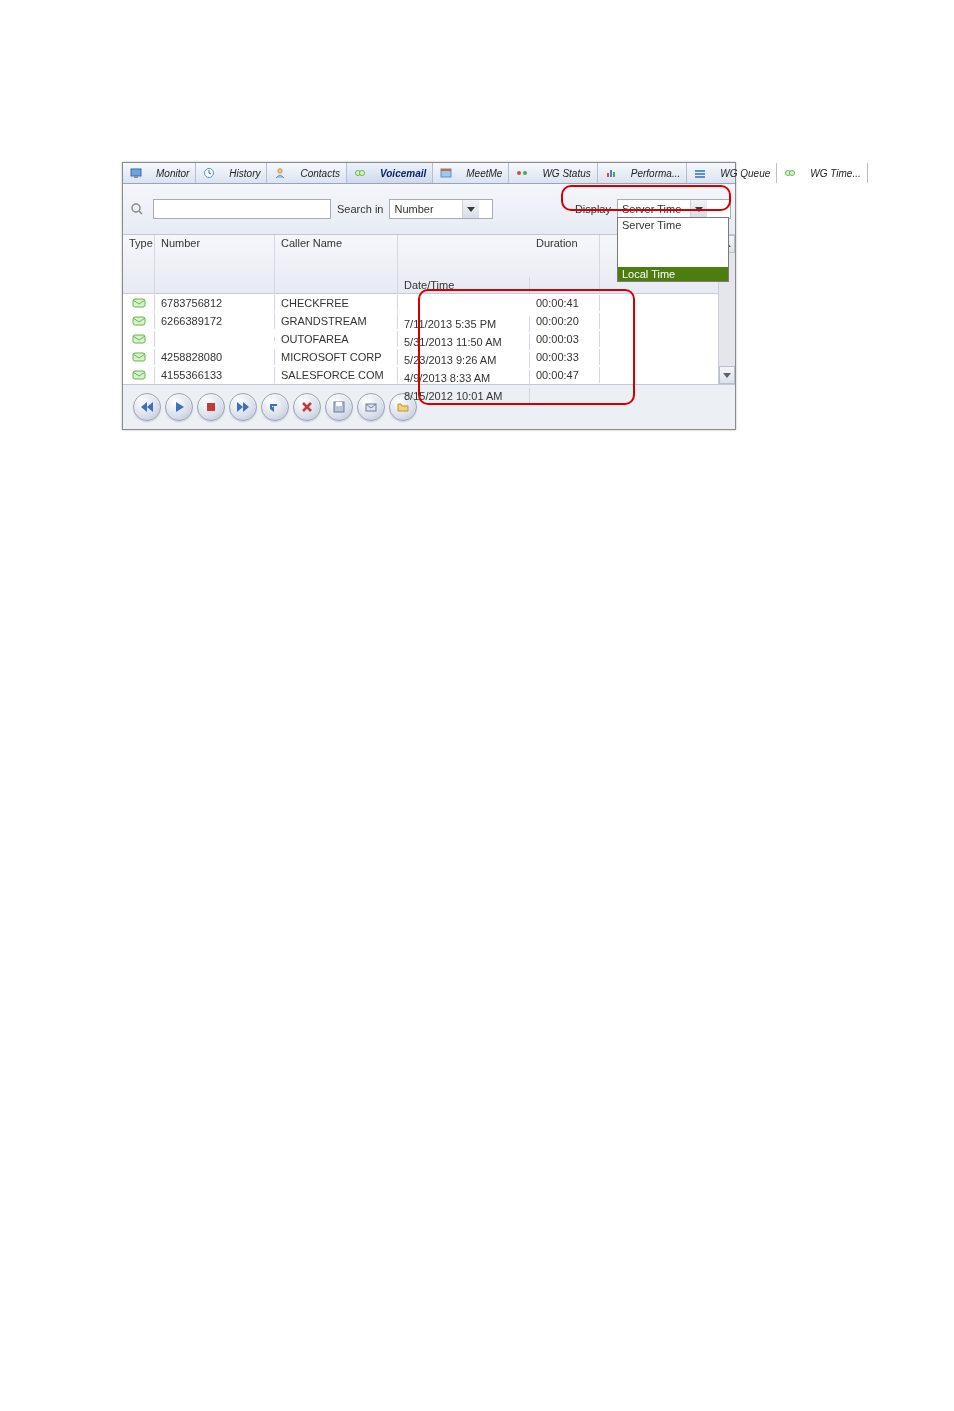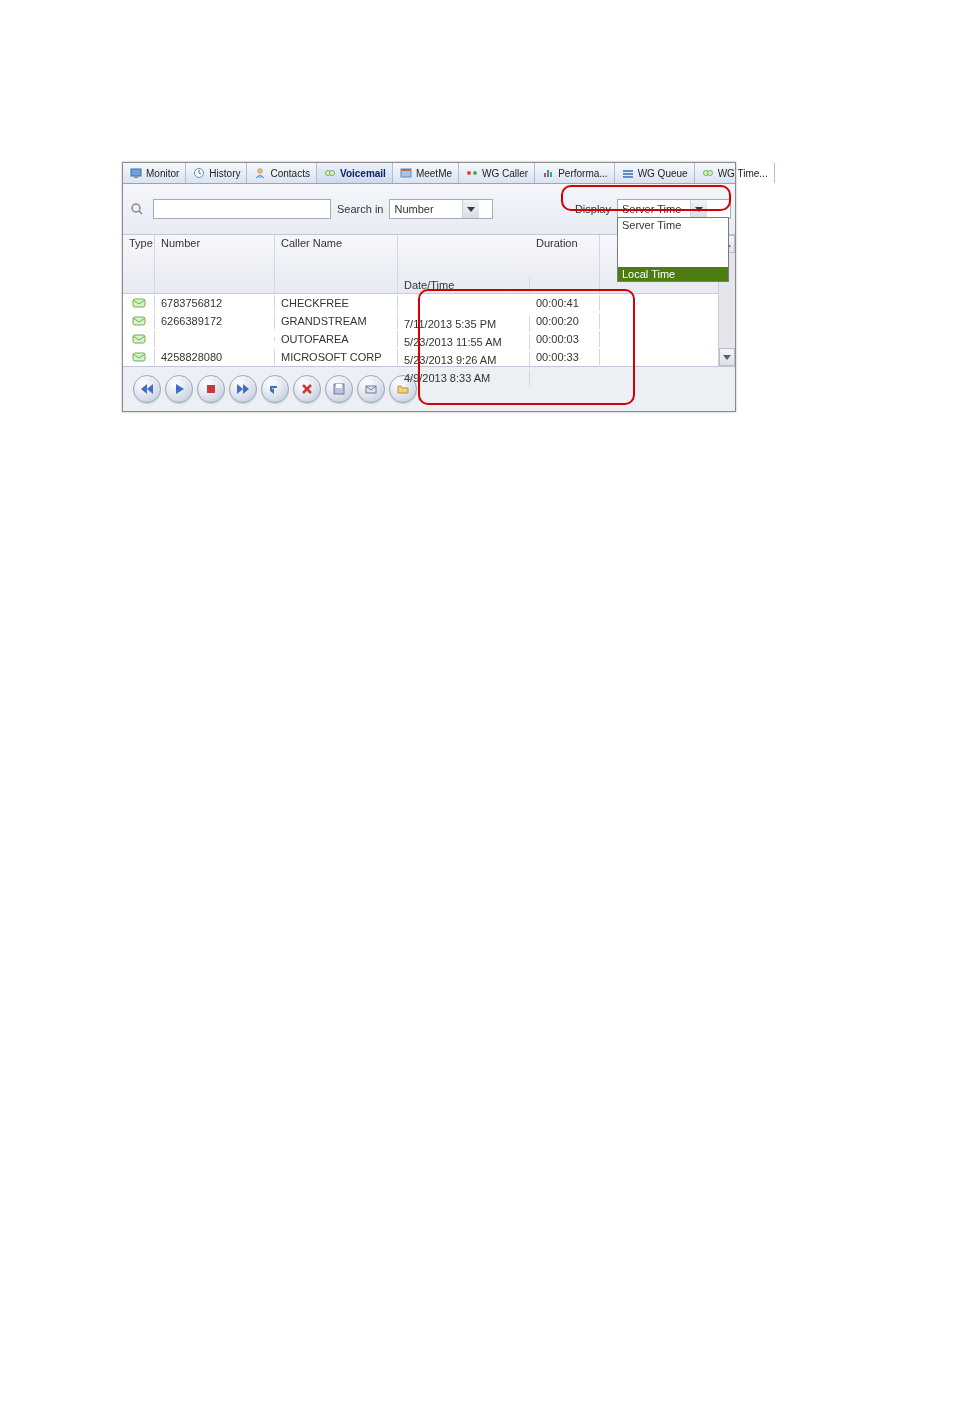--- a/index.html
+++ b/index.html
@@ -27,27 +27,28 @@
     display: flex;
     border-bottom: 1px solid #9aa4b8;
     background: linear-gradient(#f6f8fc,#dbe3f1);
     height: 20px;
     align-items: stretch;
     user-select: none;
   }
   .tab {
     display: flex;
     align-items: center;
-    gap: 3px;
+    gap: 13px;
     padding: 0 6px;
     border-right: 1px solid #b5bed1;
     font-size: 10px;
     color: #222;
     cursor: pointer;
     white-space: nowrap;
+    font-style: italic;
   }
   .tab.active {
     background: linear-gradient(#edf2fb,#cfd9ed);
     font-weight: bold;
     color: #0a246a;
   }
   .tab-icon { width: 14px; height: 14px; display: inline-flex; align-items: center; justify-content: center; }
   .tab-icon svg { display: block; }
 
   
@@ -264,21 +265,21 @@
         </span>
         <span>MeetMe</span>
       </div>
       <div class="tab">
         <span class="tab-icon">
           <svg width="12" height="12" viewBox="0 0 12 12">
               <circle cx="3" cy="6" r="2" fill="#d64747"></circle>
               <circle cx="9" cy="6" r="2" fill="#50a84e"></circle>
             </svg>
         </span>
-        <span>WG Caller</span>
+        <span>WG Status</span>
       </div>
       <div class="tab">
         <span class="tab-icon">
           <svg width="12" height="12" viewBox="0 0 12 12">
               <rect x="2" y="6" width="2" height="4" fill="#d64747"></rect>
               <rect x="5" y="3" width="2" height="7" fill="#4e7ec5"></rect>
               <rect x="8" y="5" width="2" height="5" fill="#50a84e"></rect>
             </svg>
         </span>
         <span>Performa...</span>
@@ -360,21 +361,21 @@
             <div class="col-type">
               <span class="vm-icon">
                 <svg width="14" height="12" viewBox="0 0 14 12">
                   <rect x="1" y="2" width="12" height="8" rx="2" fill="#d7f2d0" stroke="#6fb24c"></rect>
                   <polyline points="1,3 7,7 13,3" fill="none" stroke="#6fb24c"></polyline>
                 </svg>
               </span>
             </div>
             <div class="col-number">6266389172</div>
             <div class="col-caller">GRANDSTREAM</div>
-            <div class="col-date">5/23/2013 11:55 AM</div>
+            <div class="col-date">5/31/2013 11:50 AM</div>
             <div class="col-dur">00:00:20</div>
             <div class="col-fill"></div>
           </div>
           <div class="row">
             <div class="col-type">
               <span class="vm-icon">
                 <svg width="14" height="12" viewBox="0 0 14 12">
                   <rect x="1" y="2" width="12" height="8" rx="2" fill="#d7f2d0" stroke="#6fb24c"></rect>
                   <polyline points="1,3 7,7 13,3" fill="none" stroke="#6fb24c"></polyline>
                 </svg>
@@ -394,20 +395,35 @@
                   <polyline points="1,3 7,7 13,3" fill="none" stroke="#6fb24c"></polyline>
                 </svg>
               </span>
             </div>
             <div class="col-number">4258828080</div>
             <div class="col-caller">MICROSOFT CORP</div>
             <div class="col-date">4/9/2013 8:33 AM</div>
             <div class="col-dur">00:00:33</div>
             <div class="col-fill"></div>
           </div>
+          <div class="row">
+            <div class="col-type">
+              <span class="vm-icon">
+                <svg width="14" height="12" viewBox="0 0 14 12">
+                  <rect x="1" y="2" width="12" height="8" rx="2" fill="#d7f2d0" stroke="#6fb24c"></rect>
+                  <polyline points="1,3 7,7 13,3" fill="none" stroke="#6fb24c"></polyline>
+                </svg>
+              </span>
+            </div>
+            <div class="col-number">4155366133</div>
+            <div class="col-caller">SALESFORCE COM</div>
+            <div class="col-date">8/15/2012 10:01 AM</div>
+            <div class="col-dur">00:00:47</div>
+            <div class="col-fill"></div>
+          </div>
           <div class="red-annot cols"></div>
       </div>
       <div class="scroll-col">
         <div class="scroll-btn up"></div>
         <div class="scroll-btn down"></div>
       </div>
     </div>
 
     <div class="controls">
       <div class="circle-btn">

